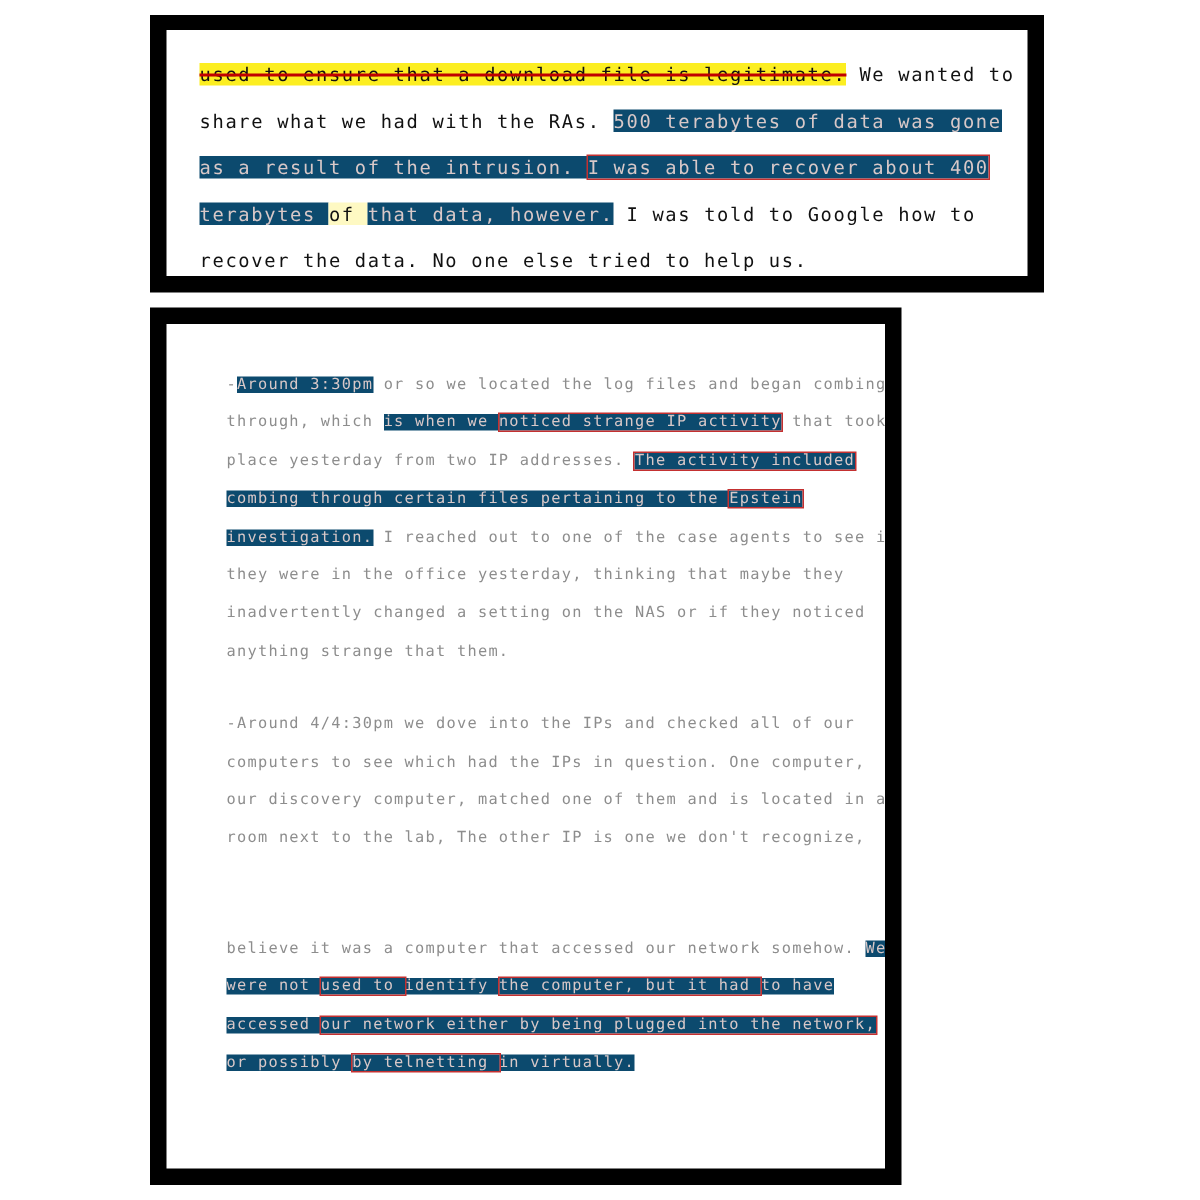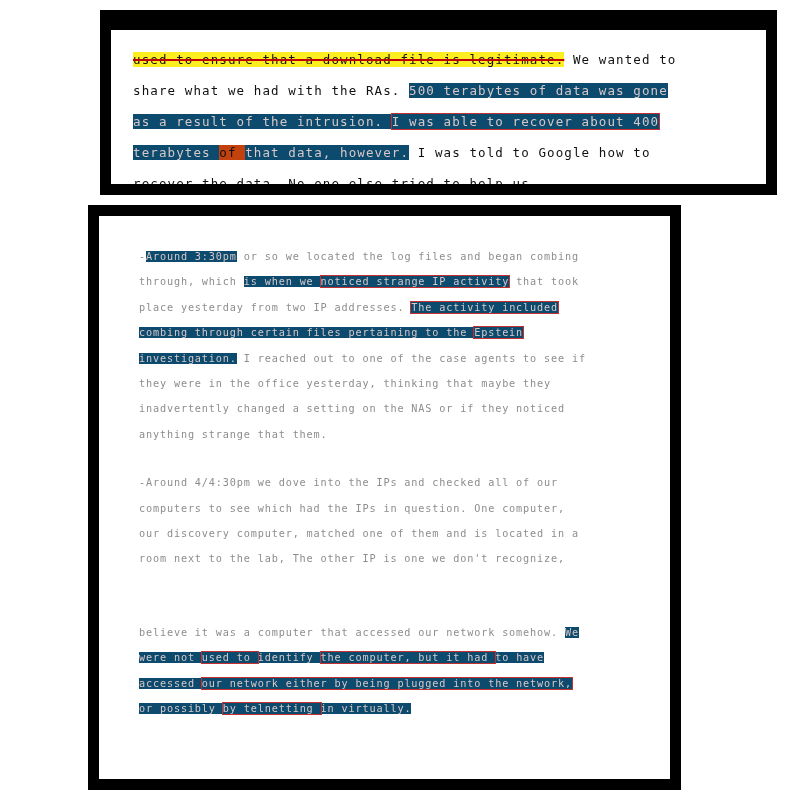--- a/index.html
+++ b/index.html
@@ -23,40 +23,40 @@
     width: 100%;
     height: 100%;
     box-sizing: border-box;
     overflow: hidden;
   }
 
   
   #doc-top {
     left: 100px;
     top: 10px;
-    width: 677px;
+    width: 596px;
     height: 185px;
-    padding: 20px 11px 11px 11px;
+    padding: 10px 11px 11px 11px;
   }
   #doc-top .page-inner {
     padding: 14px 22px 10px 22px;
   }
   #doc-top .line {
     font-size: 12.5px;
     letter-spacing: 1.1px;
     line-height: 31px;
     white-space: pre;
     color: #111111;
   }
 
   
   #doc-bottom {
-    left: 88px;
+    left: 100px;
     top: 205px;
-    width: 593px;
+    width: 501px;
     height: 585px;
     padding: 11px;
   }
   #doc-bottom .page-inner {
     padding: 28px 40px 10px 40px;
   }
   #doc-bottom .line {
     font-size: 10.2px;
     letter-spacing: 0.85px;
     line-height: 25.4px;
@@ -65,21 +65,21 @@
   }
   #doc-bottom .gap {
     height: 23px;
   }
   #doc-bottom .biggap {
     height: 48px;
   }
 
   
   .hl-yellow {
-    background: #c2410c;
+    background: #fef9c3;
     color: #111111;
   }
   .hl-yellow-strike {
     background: #fcee21;
     color: #111111;
     text-decoration: line-through;
     text-decoration-color: #c00000;
     text-decoration-thickness: 1.5px;
   }
   .hl-red {

